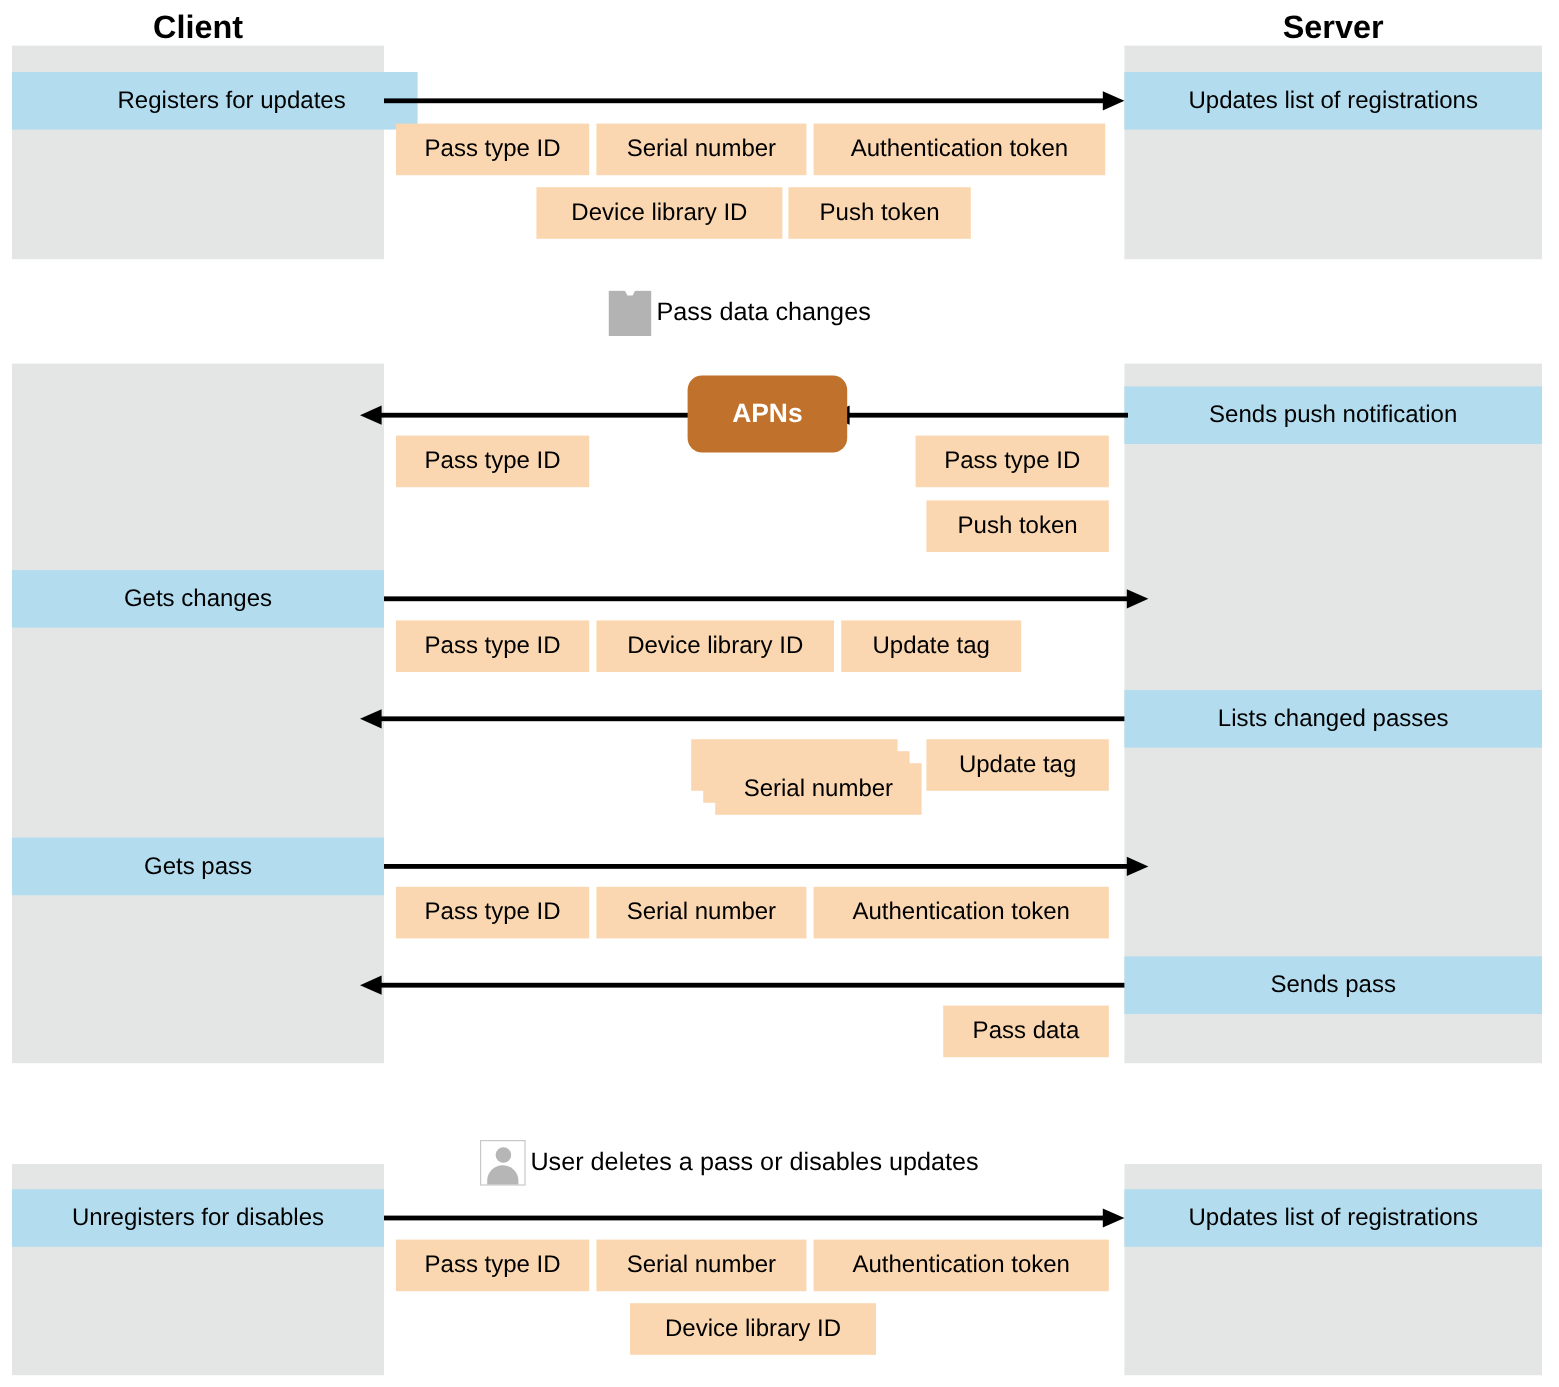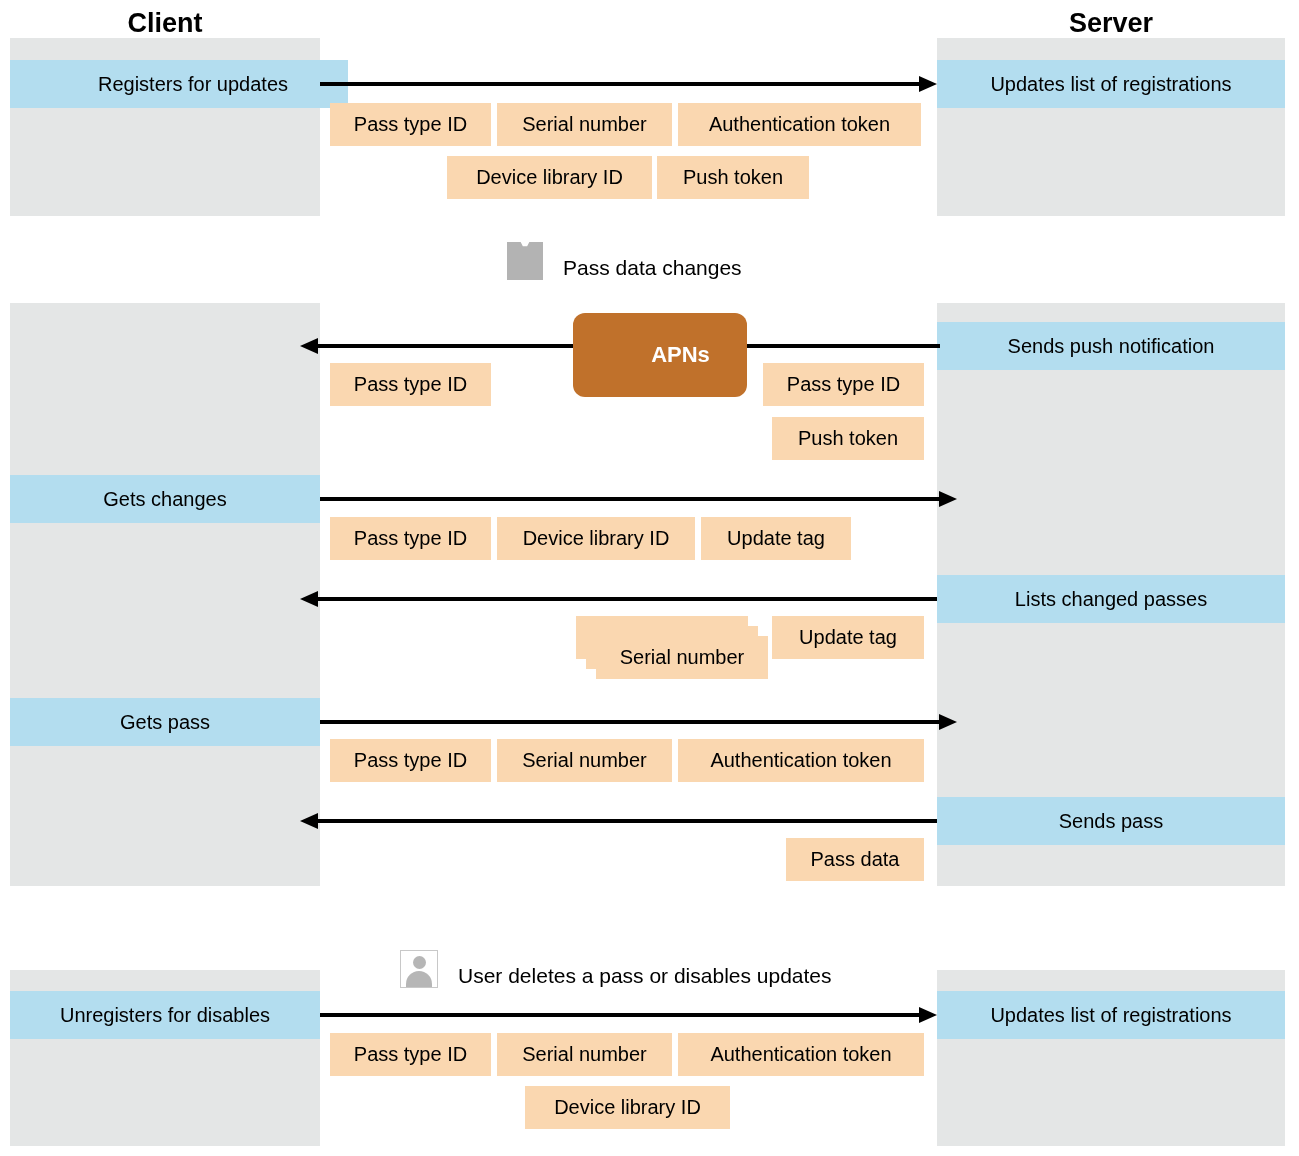--- a/index.html
+++ b/index.html
@@ -127,22 +127,22 @@
     font-weight: bold;
     display: flex;
     align-items: center;
     justify-content: center;
   }
 
   
   .event-row {
     position: absolute;
     display: flex;
-    align-items: flex-end;
-    gap: 20px;
+    align-items: center;
+    gap: 4px;
     font-size: 21px;
     color: #000;
   }
   .pass-glyph {
     width: 36px;
     height: 38px;
     background: #b3b3b3;
     -webkit-clip-path: polygon(0 0, 38% 0, 44% 11%, 56% 11%, 62% 0, 100% 0, 100% 100%, 0 100%);
     clip-path: polygon(0 0, 38% 0, 44% 11%, 56% 11%, 62% 0, 100% 0, 100% 100%, 0 100%);
     flex: 0 0 auto;
@@ -218,21 +218,21 @@
 
   <div class="arrow left" style="left:300px; top:336px; width:290px;">
     <div class="shaft" style="left:14px; right:0;"></div>
     <div class="head"></div>
   </div>
   <div class="arrow left" style="left:690px; top:336px; width:250px;">
     <div class="shaft" style="left:14px; right:0;"></div>
     <div class="head"></div>
   </div>
 
-  <div id="apns-node" style="left:573px; top:313px; width:133px; height:84px;padding-left:41px;">APNs</div>
+  <div id="apns-node" style="left:573px; top:313px; width:133px; height:64px;">APNs</div>
 
   <div class="tag" style="left:330px; top:363px; width:161px;">Pass type ID</div>
 
   <div class="tag" style="left:763px; top:363px; width:161px;">Pass type ID</div>
   <div class="tag" style="left:772px; top:417px; width:152px;">Push token</div>
 
   <div class="band left" style="top:475px; height:48px;">Gets changes</div>
 
   <div class="arrow right" style="left:320px; top:489px; width:637px;">
     <div class="shaft" style="left:0; right:14px;"></div>

